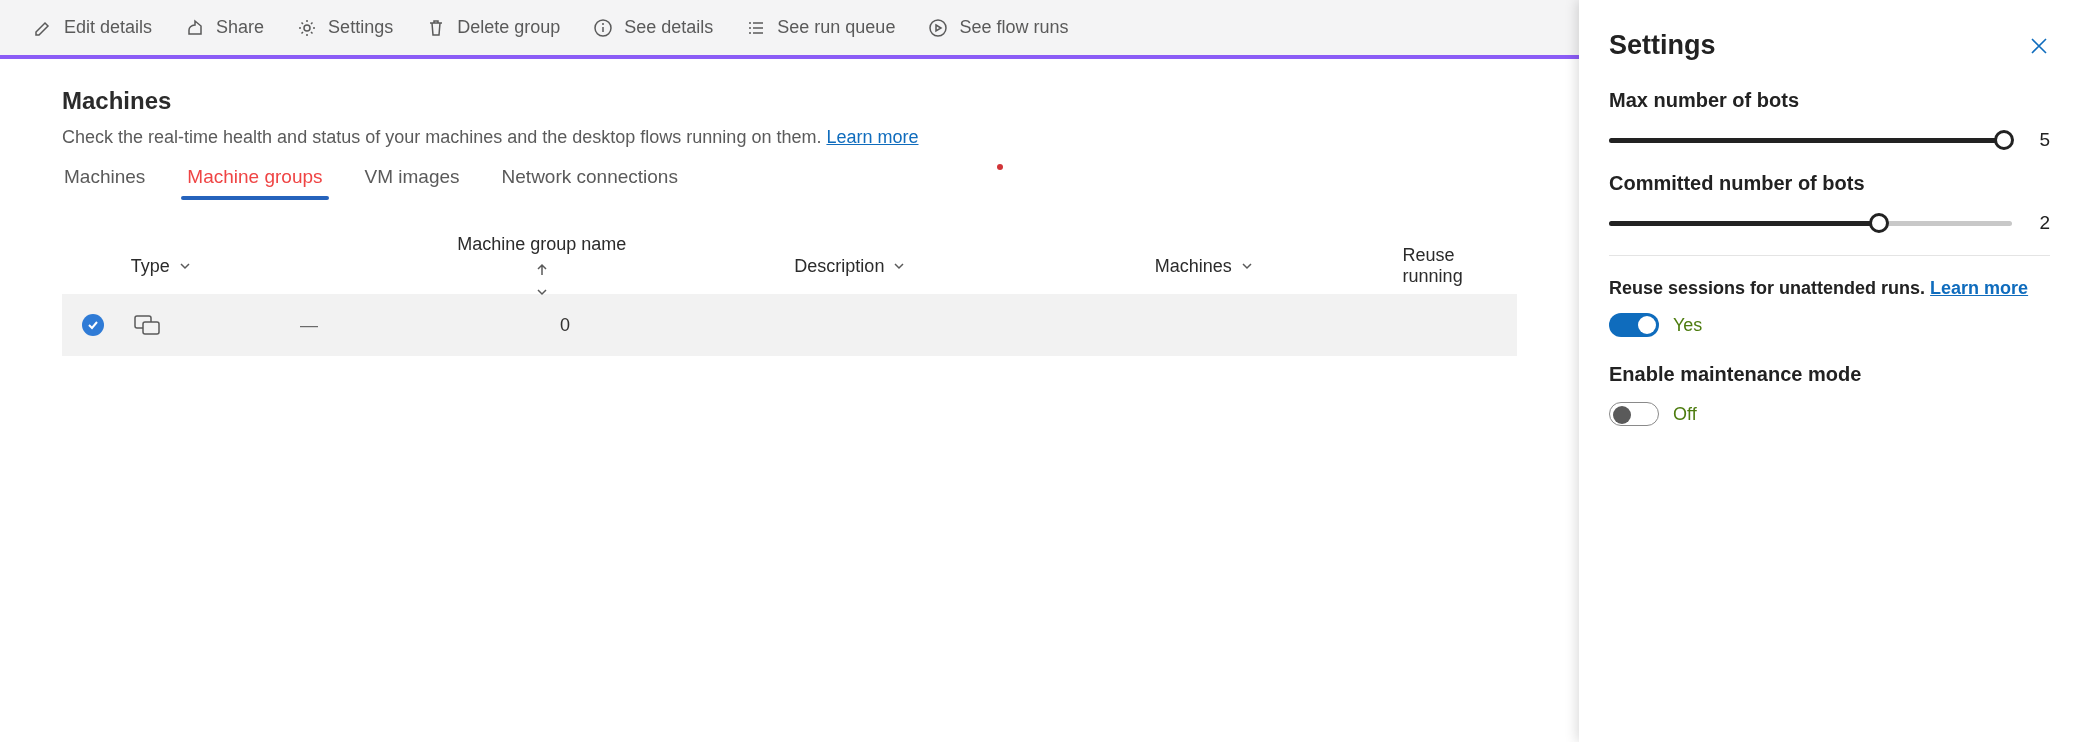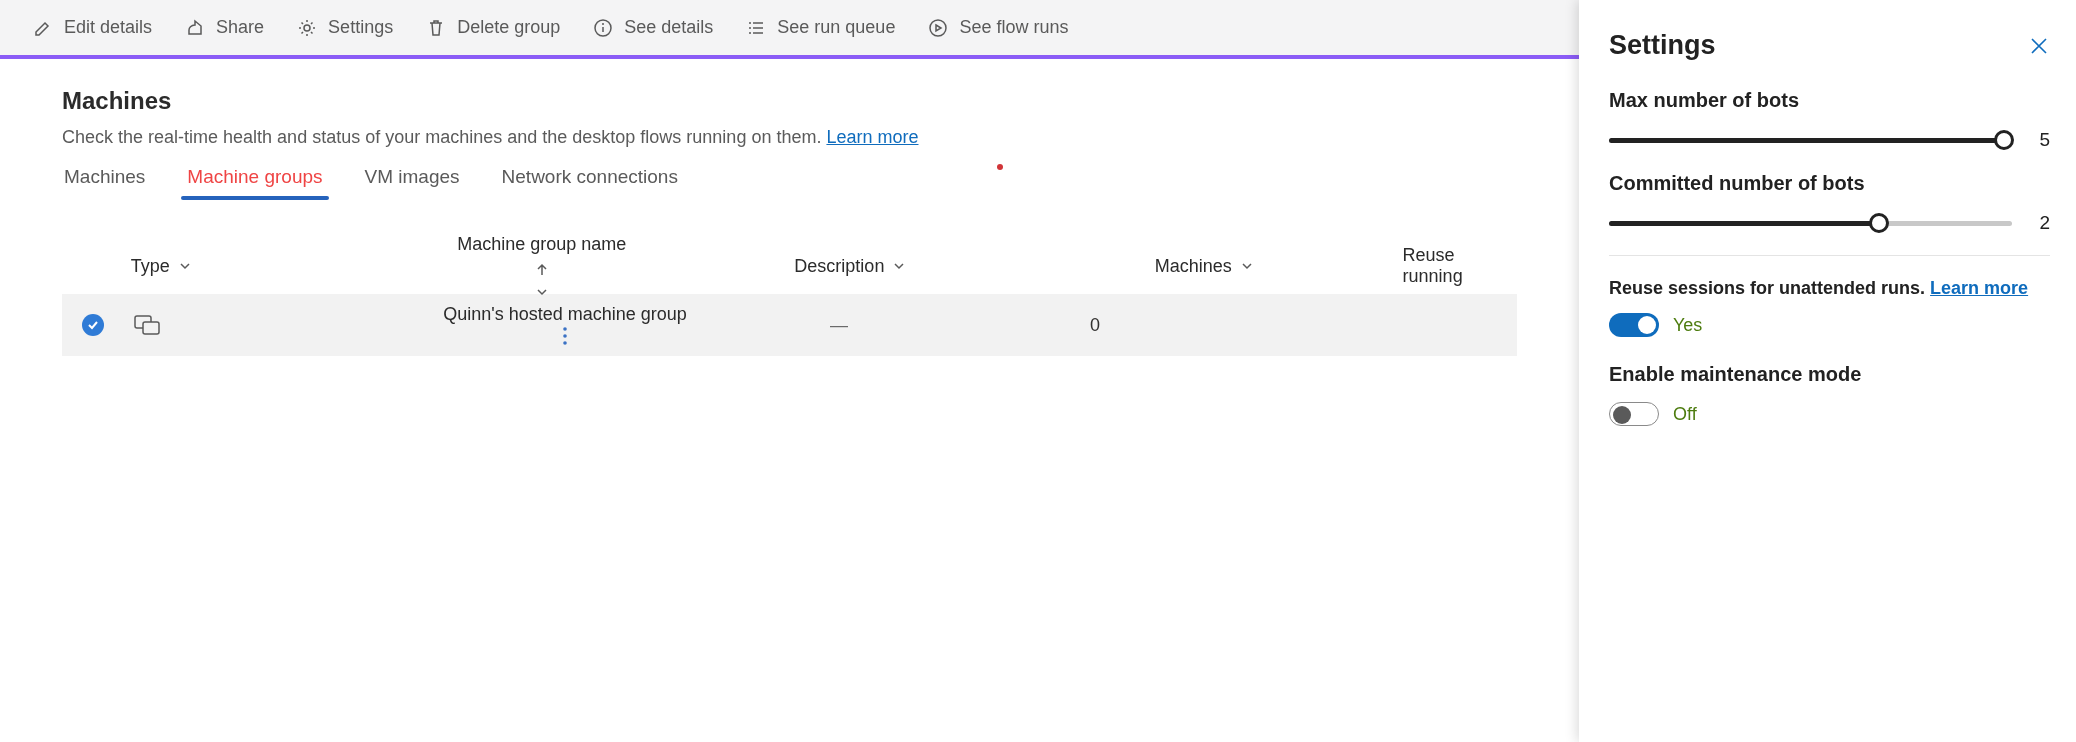--- a/index.html
+++ b/index.html
@@ -239,30 +239,20 @@
           </div>
         </div>
         <div class="col-type">
           <span>
             <svg width="26" height="24" viewBox="0 0 26 24">
                 <rect x="1" y="3" width="16" height="12" rx="2" fill="none" stroke="#5a5a5a" stroke-width="1.5"></rect>
                 <rect x="9" y="9" width="16" height="12" rx="2" fill="#f2f2f2" stroke="#5a5a5a" stroke-width="1.5"></rect>
               </svg>
           </span>
         </div>
-        <div class="col-name" style="display:flex; align-items:center;">
-          <span class="group-name" style="flex:1;">Quinn's hosted machine group</span>
-          <span class="row-menu">
-            <svg width="6" height="22" viewBox="0 0 6 22">
-                <circle cx="3" cy="4" r="1.8" fill="#3b72c4"></circle>
-                <circle cx="3" cy="11" r="1.8" fill="#3b72c4"></circle>
-                <circle cx="3" cy="18" r="1.8" fill="#3b72c4"></circle>
-              </svg>
-          </span>
-        </div>
         <div class="col-mach"><span class="cell-mach">—</span></div>
         <div class="col-flows"><span>0</span></div>
       </div>
     </div>
   </div>
 </div>
 
 <div class="panel">
   <div class="panel-head">
     <div class="panel-title">Settings</div>

